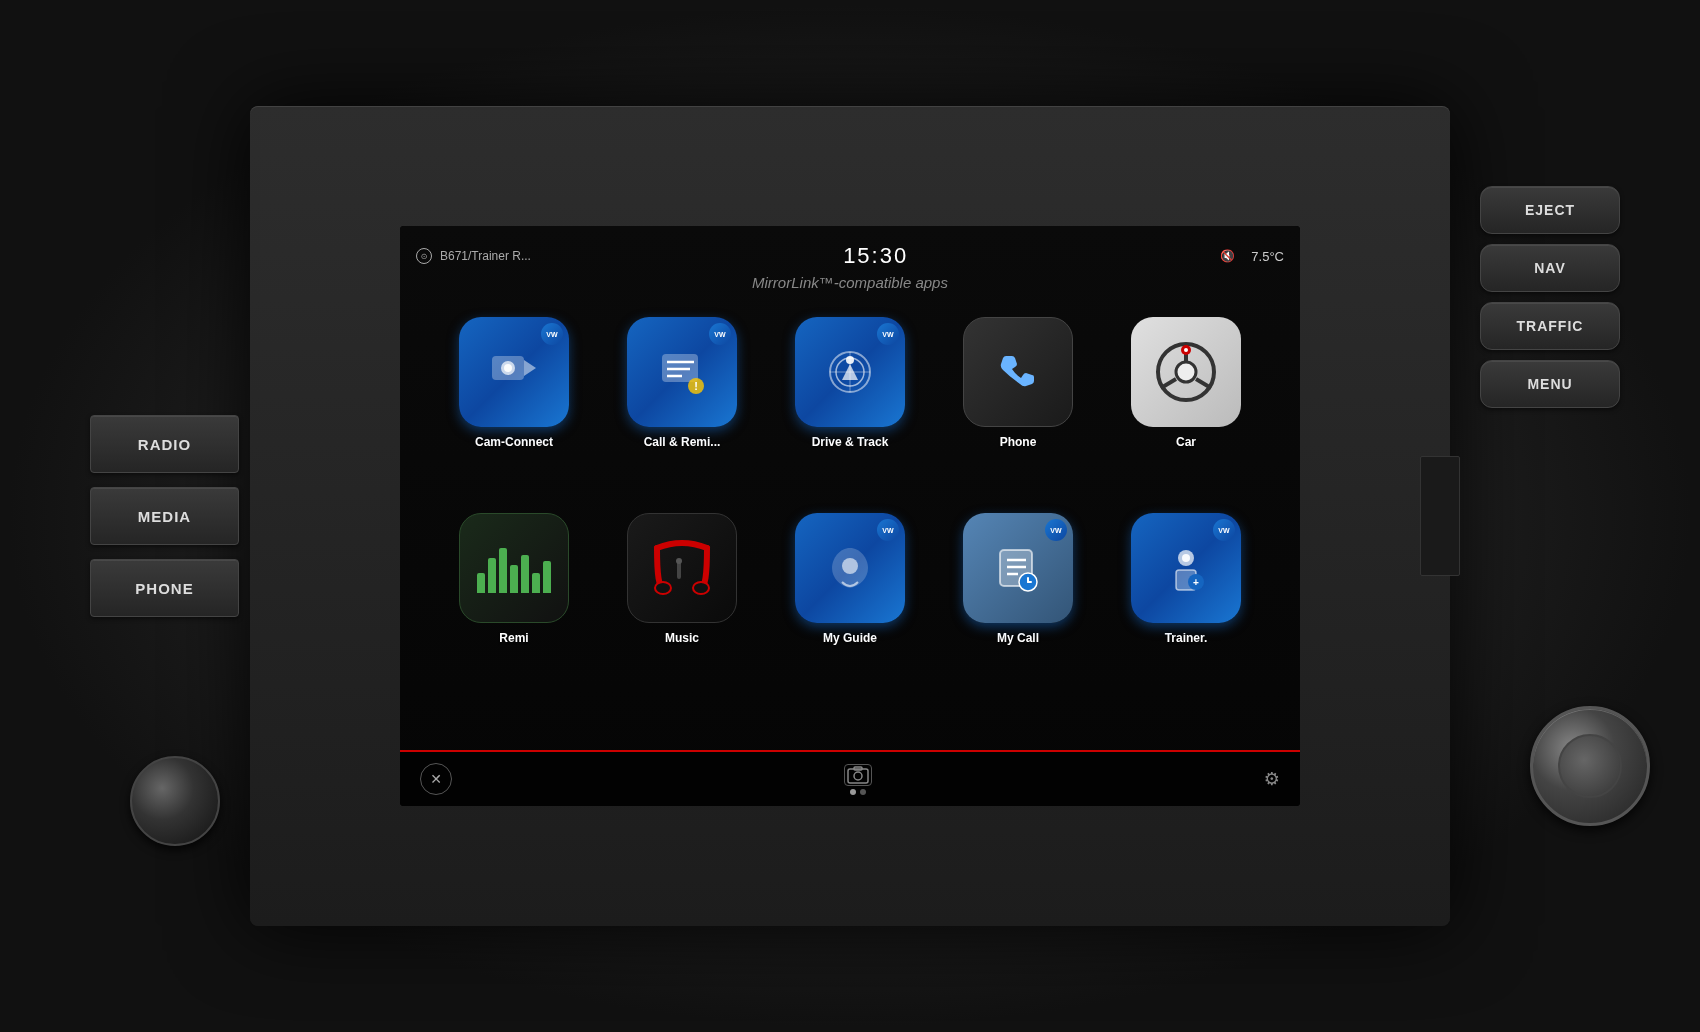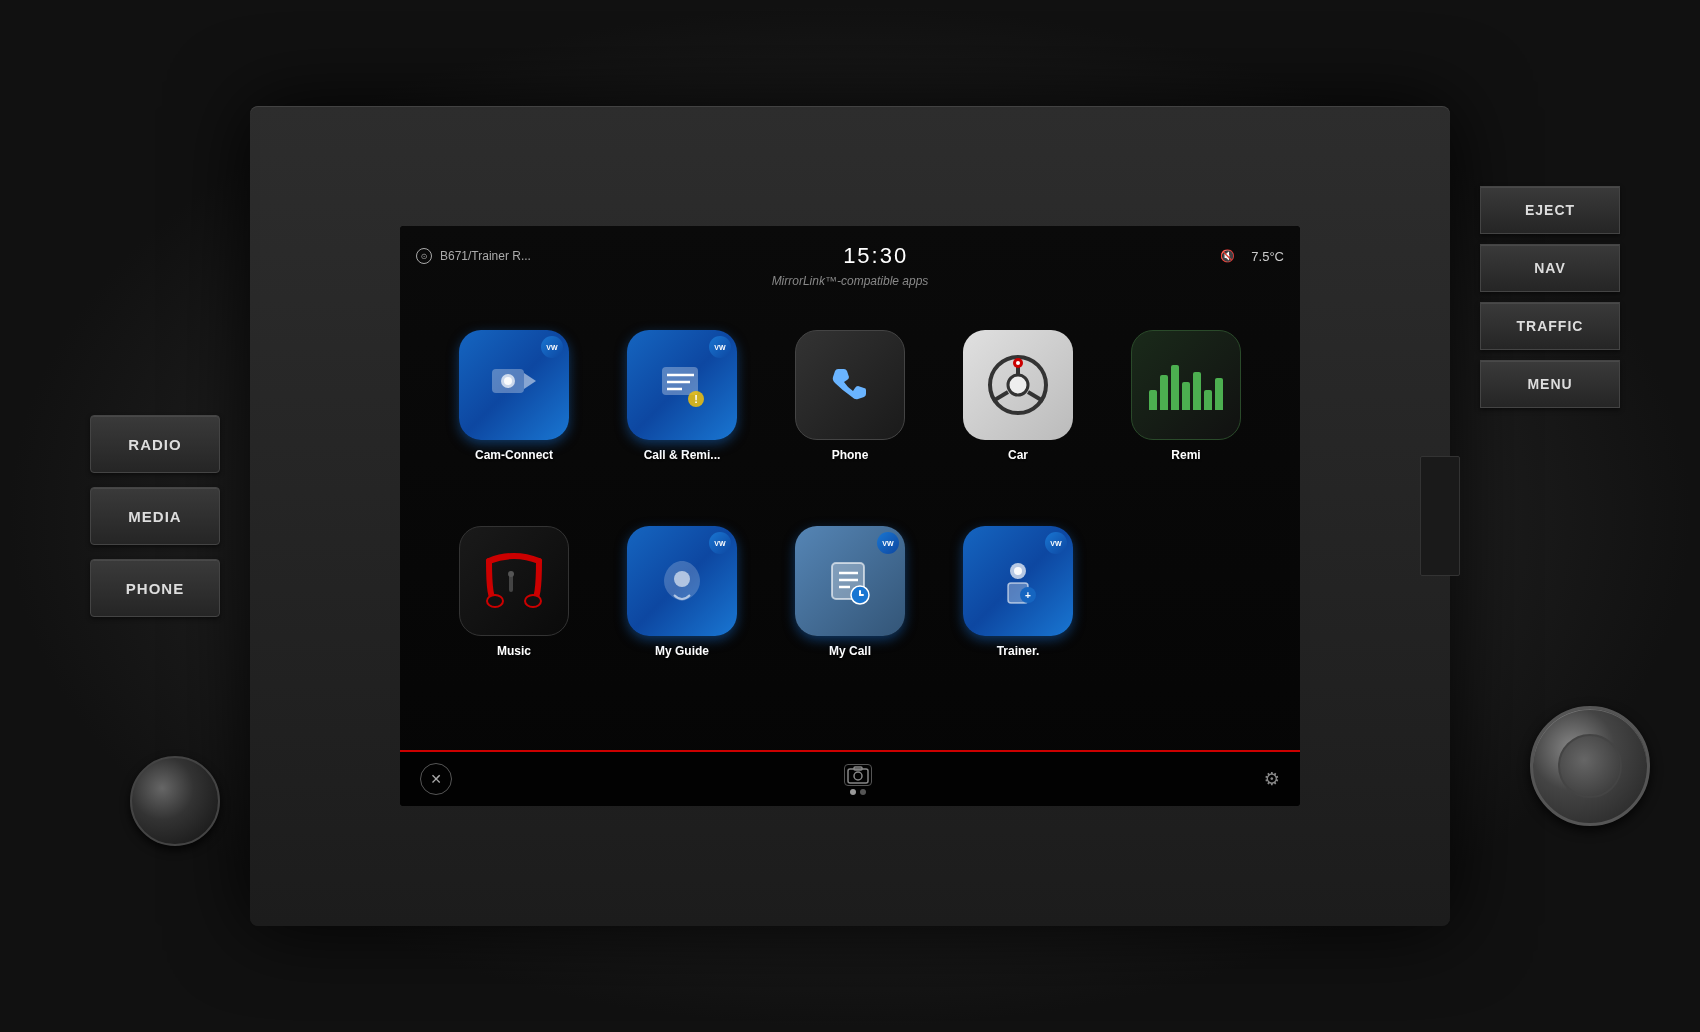--- a/index.html
+++ b/index.html
@@ -50,21 +50,21 @@
       position: absolute;
       left: -160px;
       top: 50%;
       transform: translateY(-50%);
       display: flex;
       flex-direction: column;
       gap: 14px;
     }
 
     .left-btn {
-      width: 130px;
+      width: 149px;
       height: 58px;
       background: linear-gradient(180deg, #3a3a3a 0%, #252525 100%);
       border: 1px solid #444;
       border-radius: 4px;
       display: flex;
       align-items: center;
       justify-content: center;
       color: #ddd;
       font-size: 15px;
       font-weight: bold;
@@ -82,21 +82,21 @@
       display: flex;
       flex-direction: column;
       gap: 10px;
     }
 
     .right-btn {
       width: 140px;
       height: 48px;
       background: linear-gradient(180deg, #3a3a3a 0%, #252525 100%);
       border: 1px solid #444;
-      border-radius: 0;
+      border-radius: 12px;
       display: flex;
       align-items: center;
       justify-content: center;
       color: #ddd;
       font-size: 14px;
       font-weight: bold;
       letter-spacing: 1px;
       cursor: pointer;
       box-shadow: 0 2px 4px rgba(0,0,0,0.5), inset 0 1px 0 rgba(255,255,255,0.08);
       text-transform: uppercase;
@@ -205,22 +205,22 @@
     }
 
     .volume-icon {
       font-size: 12px;
     }
 
     
     .mirrorlink-label {
       text-align: center;
       color: #888;
-      font-size: 12px;
-      margin-bottom: 16px;
+      font-size: 15px;
+      margin-bottom: 0;
       font-style: italic;
     }
 
     
     .apps-grid {
       display: grid;
       grid-template-columns: repeat(5, 1fr);
       grid-template-rows: repeat(2, 1fr);
       gap: 12px;
       padding: 0 20px;
@@ -456,20 +456,34 @@
                 <line x1="15" y1="20" x2="42" y2="20" stroke="white" stroke-width="2.5"></line>
                 <line x1="15" y1="27" x2="38" y2="27" stroke="white" stroke-width="2.5"></line>
                 <line x1="15" y1="34" x2="30" y2="34" stroke="white" stroke-width="2.5"></line>
                 <circle cx="44" cy="44" r="8" fill="rgba(255,200,0,0.8)"></circle>
                 <text x="44" y="48" text-anchor="middle" fill="white" font-size="11" font-weight="bold">!</text>
               </svg>
             </div>
             <span class="app-label">Call &amp; Remi...</span>
           </div>
 
+          <div class="app-item">
+            <div class="app-icon blue-gradient">
+              <div class="vw-badge">VW</div>
+              <svg class="svg-icon" viewBox="0 0 60 60" fill="none">
+                <circle cx="30" cy="30" r="20" stroke="rgba(255,255,255,0.5)" stroke-width="2"></circle>
+                <circle cx="30" cy="30" r="14" stroke="rgba(255,255,255,0.6)" stroke-width="1.5"></circle>
+                <line x1="30" y1="10" x2="30" y2="50" stroke="rgba(255,255,255,0.4)" stroke-width="1"></line>
+                <line x1="10" y1="30" x2="50" y2="30" stroke="rgba(255,255,255,0.4)" stroke-width="1"></line>
+                <circle cx="30" cy="18" r="4" fill="white" opacity="0.9"></circle>
+                <path d="M22 38 L30 22 L38 38 Z" fill="rgba(255,255,255,0.7)"></path>
+              </svg>
+            </div>
+            <span class="app-label">Drive &amp; Track</span>
+          </div>
 
           <div class="app-item">
             <div class="app-icon dark-gradient">
               <svg class="svg-icon" viewBox="0 0 60 60" fill="none">
                 <path d="M18 14 Q16 14 15 16 L13 22 Q12 25 15 28 Q22 35 32 42 Q35 45 38 44 L44 42 Q46 41 46 39 L46 35 Q46 33 44 33 L38 31 Q36 31 35 33 L33 36 Q28 33 24 27 L27 25 Q29 24 29 22 L27 16 Q26 14 24 14 Z" fill="#6ab4ff"></path>
               </svg>
             </div>
             <span class="app-label">Phone</span>
           </div>
 

